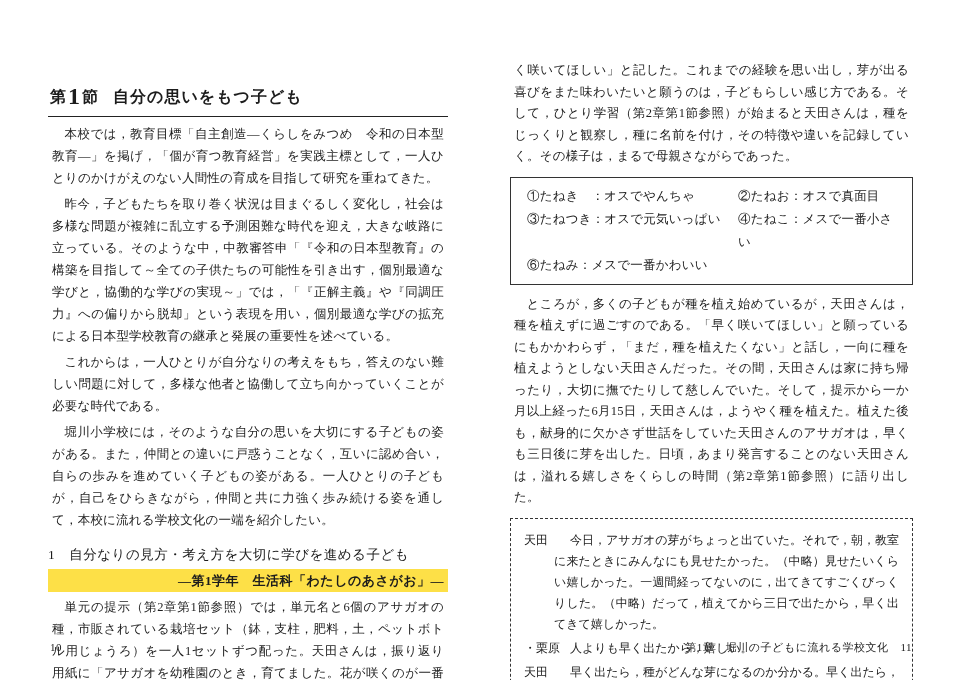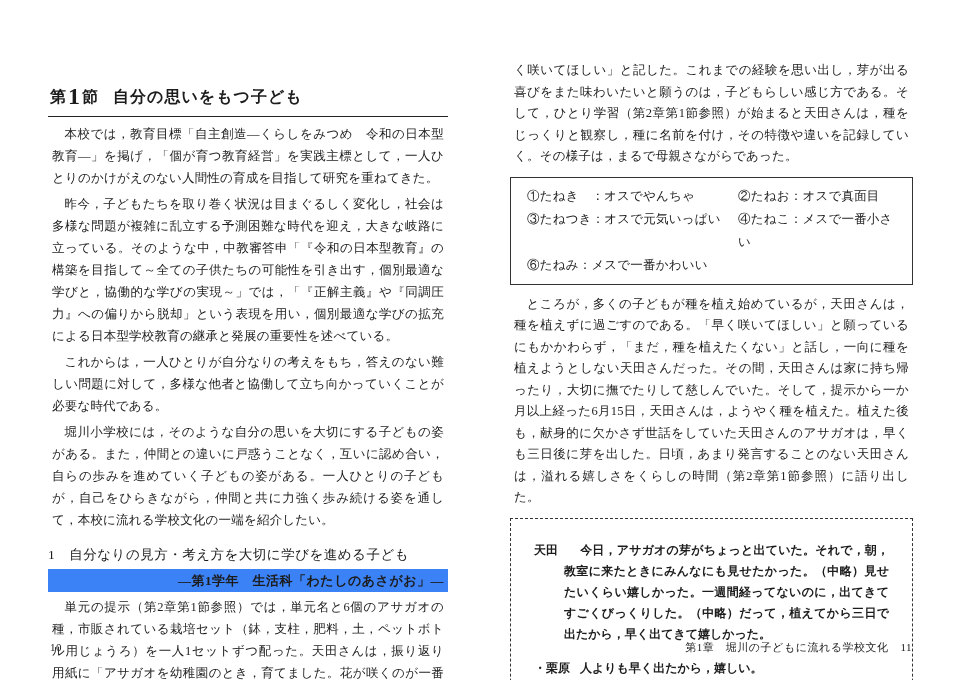--- a/index.html
+++ b/index.html
@@ -48,21 +48,21 @@
   
   .subsection {
     font-weight: normal;
     font-size: 13.5px;
     line-height: 22px;
     margin-top: 13px;
     letter-spacing: 0.5px;
   }
   .subsection .sub-num { margin-right: 14px; }
   .unit-banner {
-    background: #3b82f6;
+    background: #fde047;
     text-align: right;
     font-weight: bold;
     font-size: 13px;
     line-height: 21px;
     padding: 1px 4px 1px 0;
     margin-top: 3px;
     letter-spacing: 0.5px;
   }
   .after-banner { margin-top: 9px; }
 
@@ -93,22 +93,21 @@
     line-height: 22px;
     padding-left: 3px;
     letter-spacing: 0.5px;
   }
   .dialogue-entry {
     font-size: 12px;
     line-height: 21px;
     text-align: justify;
     padding-left: 30px;
     text-indent: -30px;
-    margin: 13px;
-    font-weight: bold;
+    margin: 3px;
   }
   .dialogue-entry .speaker {
     display: inline-block;
     width: 46px;
     text-indent: 0;
   }
 
   
   .footer {
     position: absolute;

